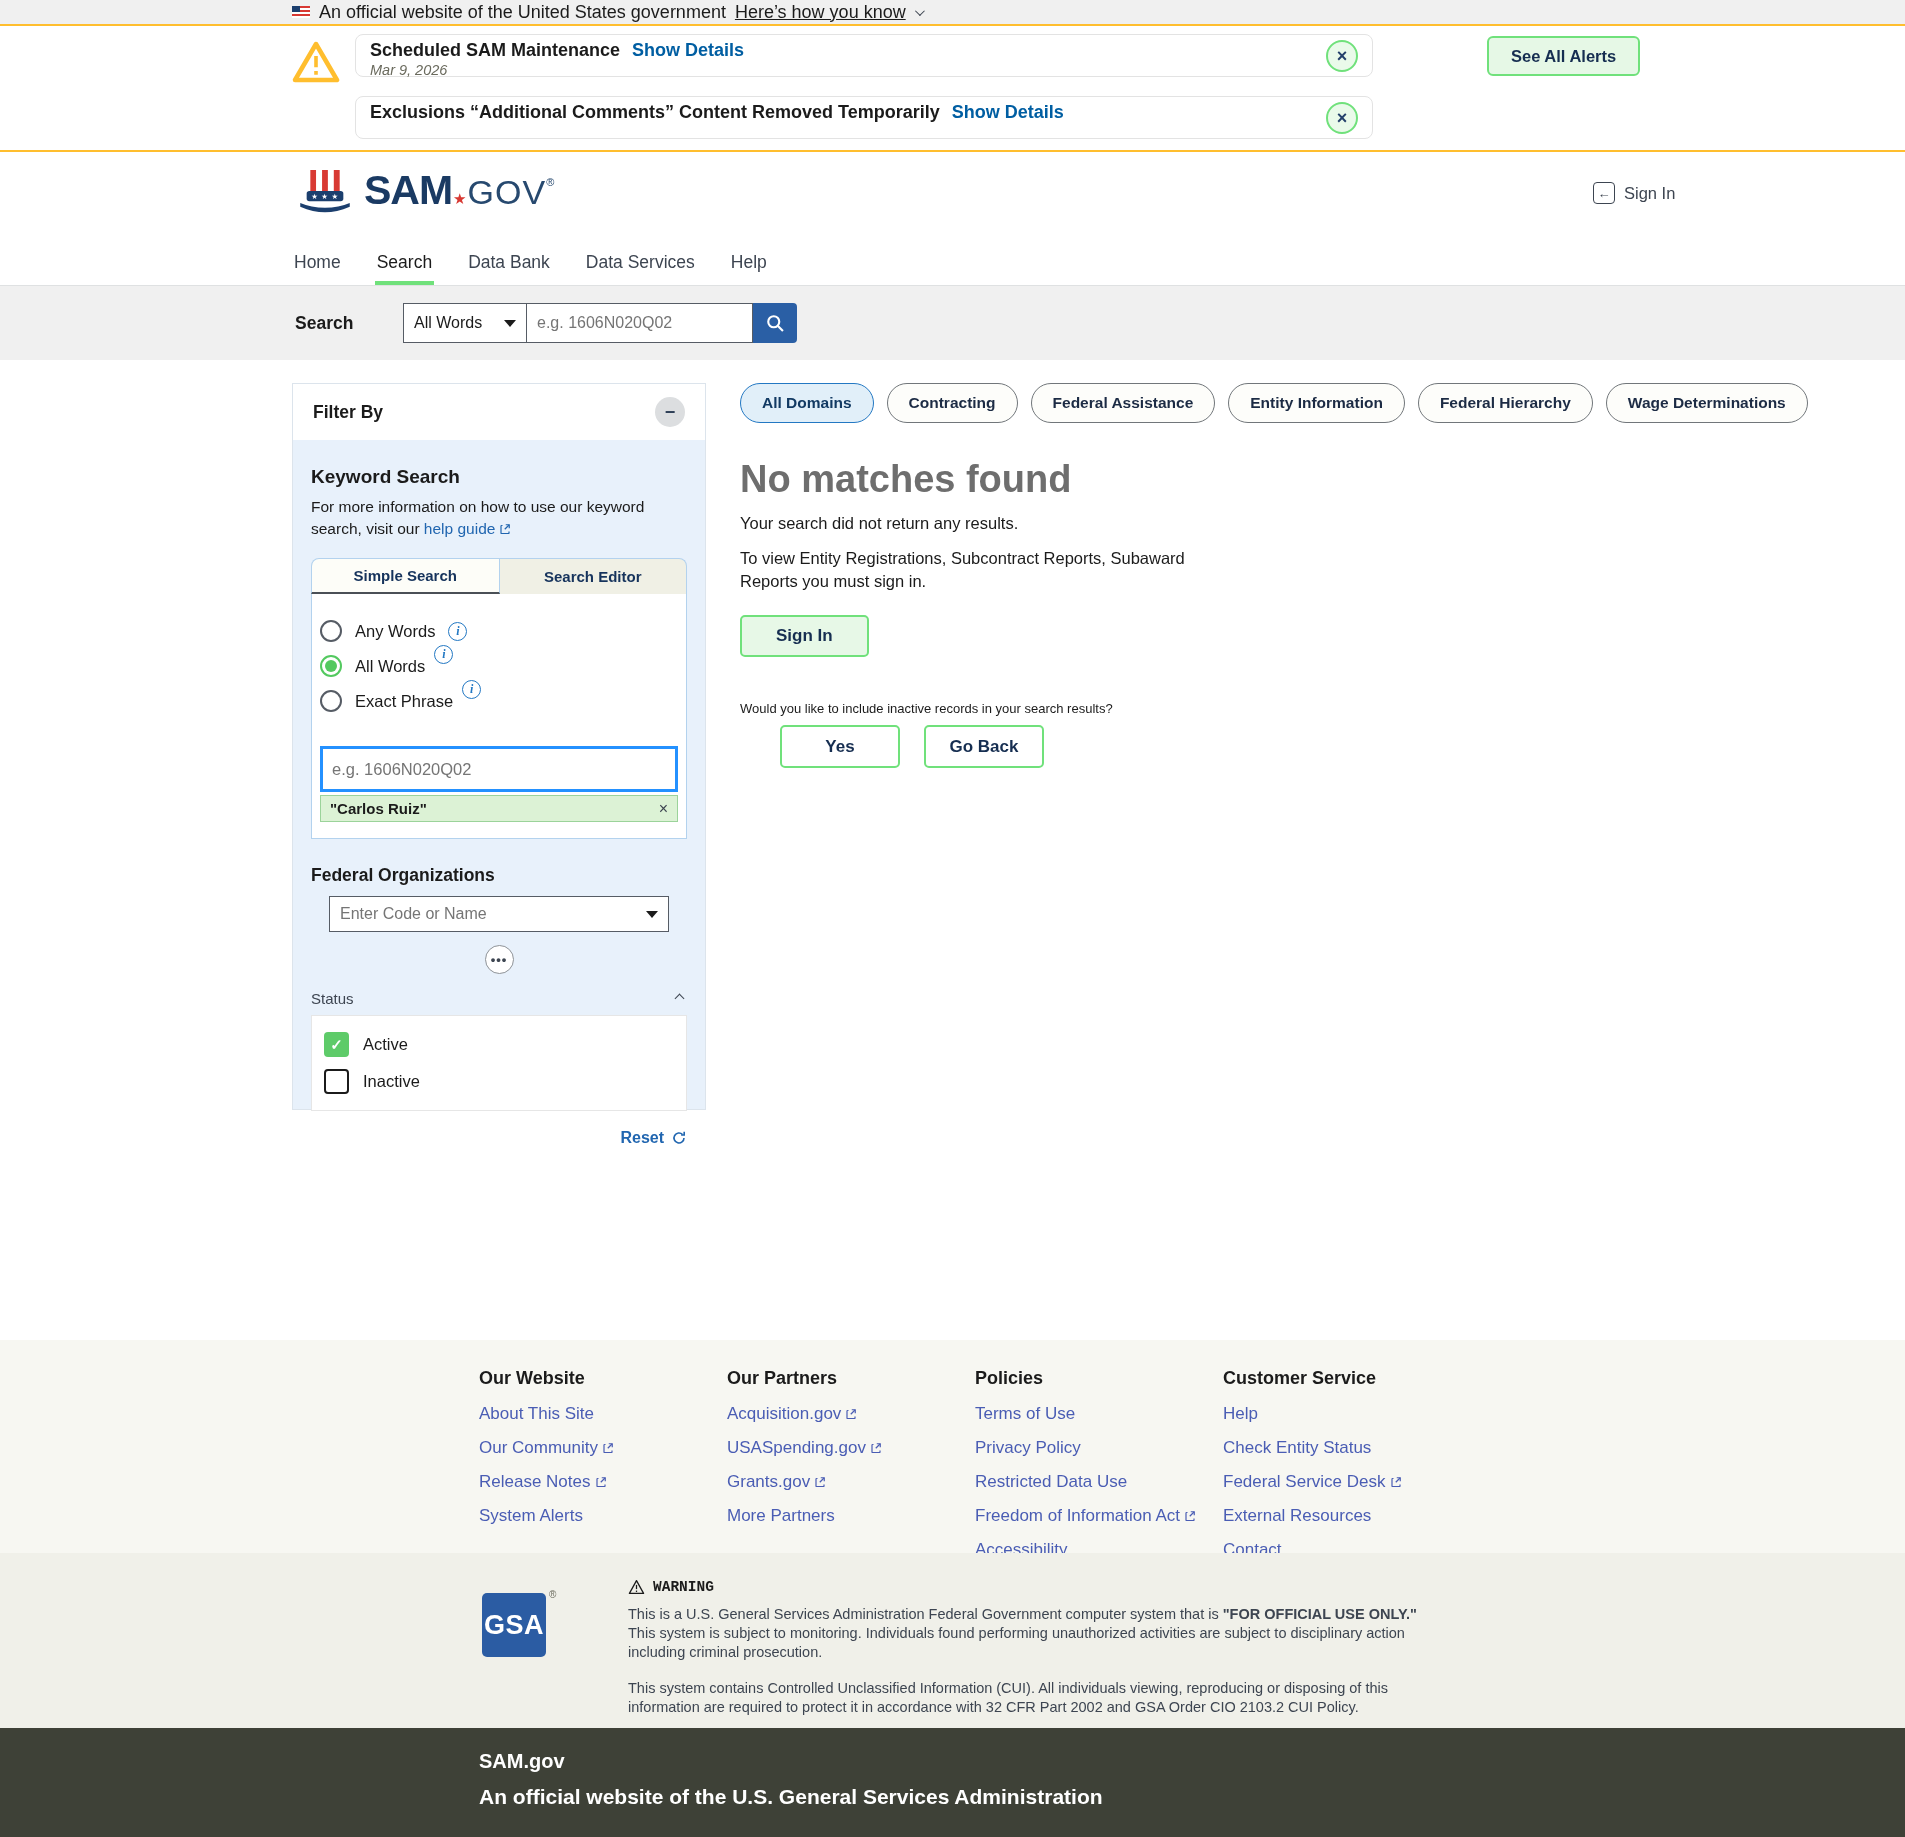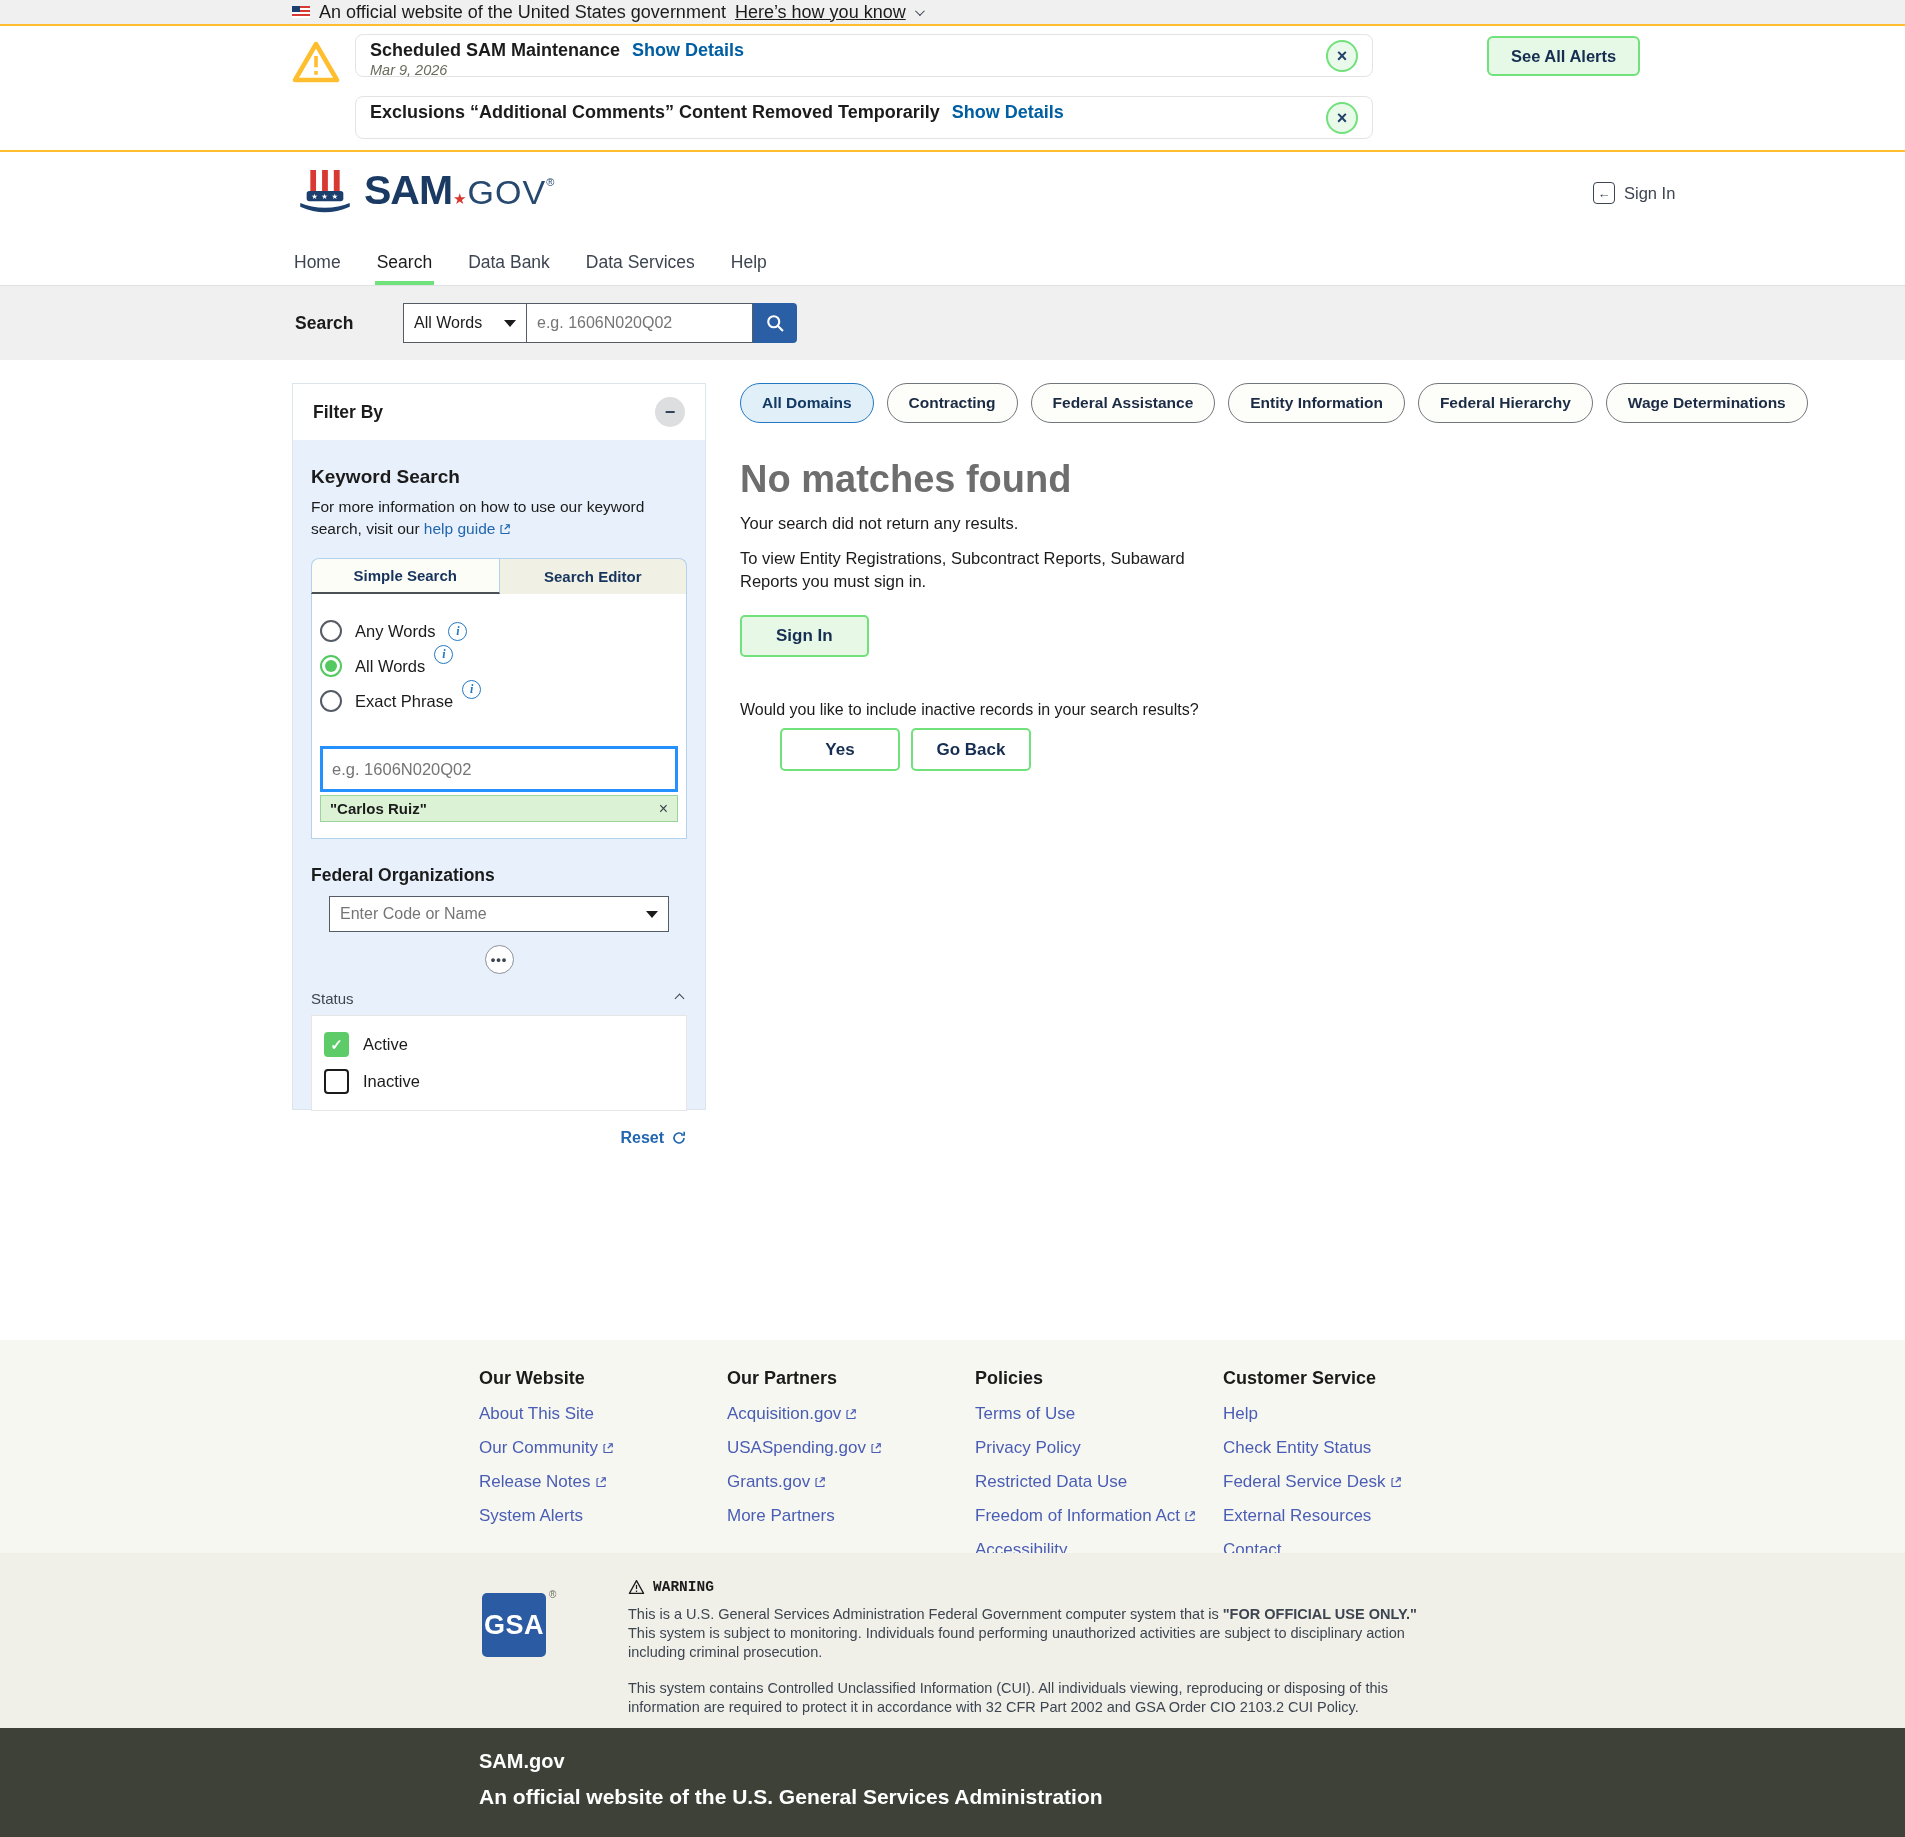--- a/index.html
+++ b/index.html
@@ -147,22 +147,22 @@
     background:#fdfdfa; display:flex; align-items:center; font-size:15.5px; font-weight:bold;
     color:#1c2b44; cursor:pointer; }
   .pill.active { background:#e1eff9; border-color:#2378c3; color:#123a63; }
   .nm-title { margin-top:35px; font-size:38px; font-weight:bold; color:#6e6e6e; }
   .nm-sub { margin-top:13px; font-size:16.5px; color:#1b1b1b; }
   .nm-note { margin-top:14px; font-size:16.5px; line-height:23px; width:492px; color:#1b1b1b; }
   .btn-green { height:42px; padding:0 34px; background:#e7f8e7; border:2px solid #70e17b;
     border-radius:5px; font-family:inherit; font-size:17px; font-weight:bold; color:#162e51;
     cursor:pointer; }
   .nm-signin { margin-top:22px; }
-  .nm-question { margin-top:44px; font-size:16px; color:#1b1b1b; }
-  .nm-btn-row { margin-top:9px; display:flex; gap:11px;padding-left:40px; }
+  .nm-question { margin-top:44px; font-size:13px; color:#1b1b1b; }
+  .nm-btn-row { margin-top:9px; display:flex; gap:24px;padding-left:40px; }
   .btn-outline { width:120px; height:43px; background:#fff; border:2px solid #70e17b;
     border-radius:5px; font-family:inherit; font-size:17px; font-weight:bold; color:#162e51;
     cursor:pointer; }
 
   
   .footer-links { height:213px; background:#f7f7f2; display:flex; padding:28px 0 0 479px; }
   .f-col { width:248px; }
   .f-heading { font-size:18px; font-weight:bold; color:#1b1b1b; margin-bottom:8px; }
   .f-link { display:flex; align-items:center; font-size:17px; color:#4a5db4; height:34px;
     cursor:pointer; }

